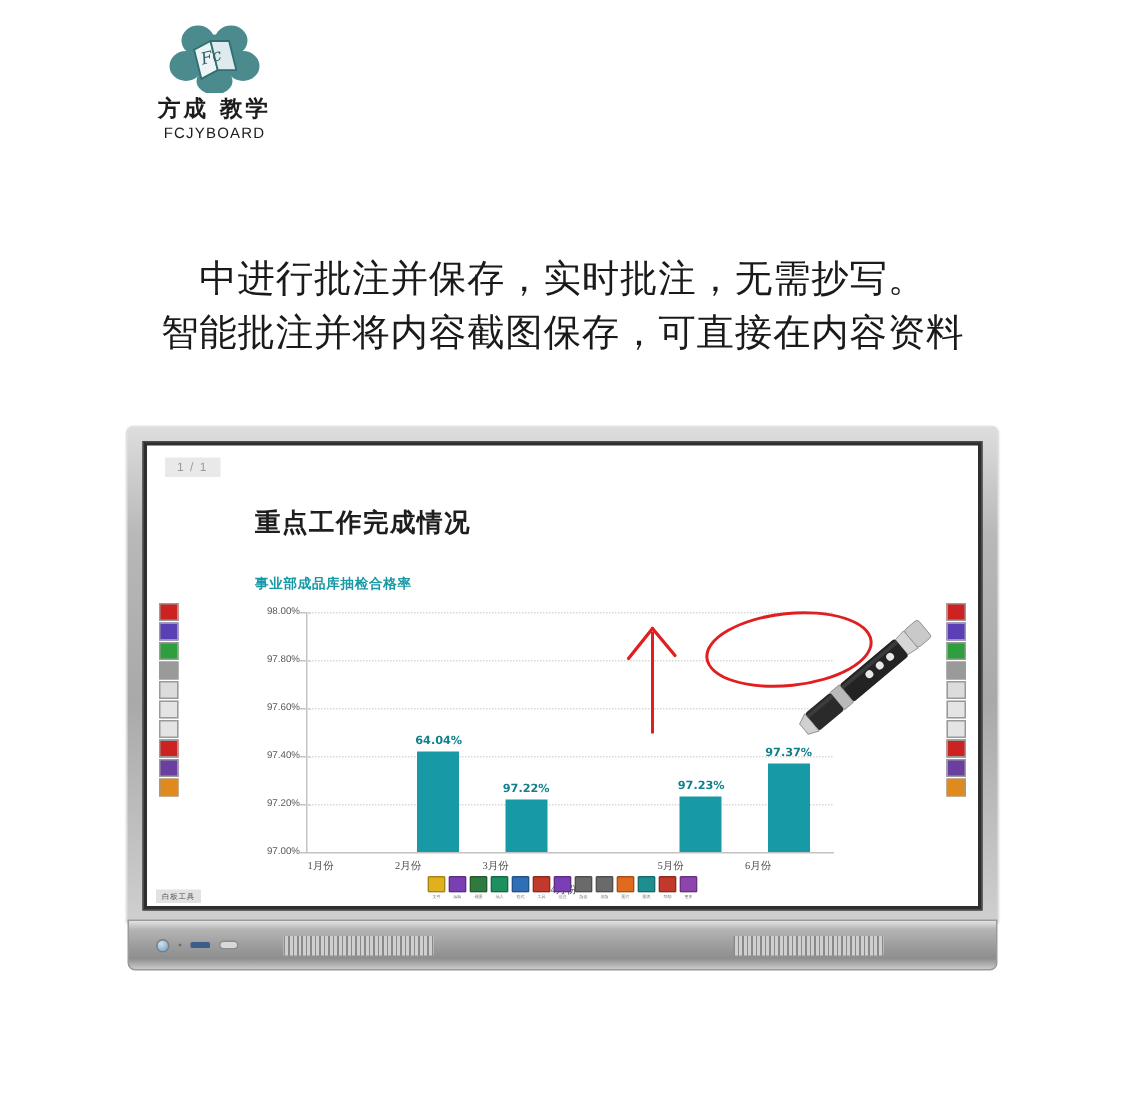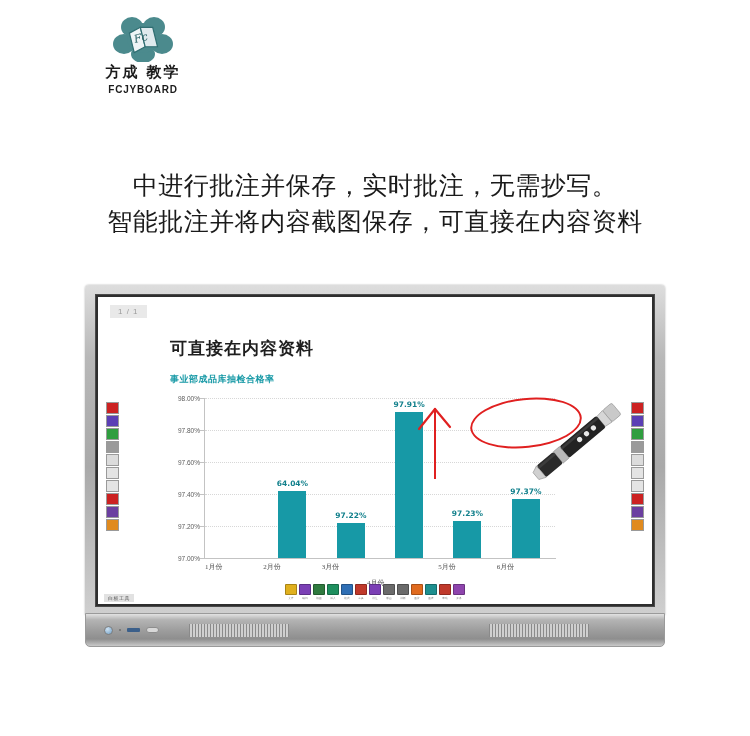--- a/index.html
+++ b/index.html
@@ -12,21 +12,21 @@
   .page { position: relative; width: 750px; height: 736px; background: #fff; }
 
   
   .logo-block { position: absolute; left: 78px; top: 14px; width: 130px; text-align: center; }
   .logo-mark { position: relative; width: 62px; height: 48px; margin: 0 auto; }
   .logo-cn {
     font-size: 15px; font-weight: bold; color: #1c1c1c; letter-spacing: 2px;
     margin-top: 1px; font-family: "DejaVu Sans", sans-serif;
   }
   .logo-en {
-    font-size: 10px; font-weight: bold; color: #1c1c1c; letter-spacing: 0.8px;
+    font-size: 10px; font-weight: normal; color: #1c1c1c; letter-spacing: 0.8px;
     margin-top: 2px;
   }
 
   
   .headline {
     position: absolute; left: 0; top: 92px; width: 750px; text-align: center;
     font-family: "DejaVu Sans", sans-serif;
     font-size: 46px; font-weight: normal; letter-spacing: 2px;
     background: linear-gradient(180deg, #e3edf7 0%, #b9d1e8 34%, #7ba7cf 70%, #9dbcdb 100%);
     -webkit-background-clip: text; background-clip: text;
@@ -75,21 +75,21 @@
   }
 
   
   .chart-wrap { position: absolute; left: 72px; top: 40px; width: 400px; height: 240px; }
   .chart-title {
     font-family: "DejaVu Sans", sans-serif;
     font-size: 17px; font-weight: bold; color: #1e1e1e; letter-spacing: 1px;
   }
   .chart-sub {
     font-family: "DejaVu Sans", sans-serif;
-    font-size: 9px; font-weight: bold; color: #1799A6; margin-top: 13px; letter-spacing: .5px;
+    font-size: 9px; font-weight: bold; color: #1799A6; margin-top: 23px; letter-spacing: .5px;
   }
 
   .plot { position: relative; margin-top: 12px; width: 390px; height: 185px; }
   .y-axis-col {
     position: absolute; left: 0; top: 0; width: 34px; height: 160px;
   }
   .y-tick {
     position: absolute; right: 4px; font-size: 6.5px; color: #5a5a5a;
     transform: translateY(-50%); white-space: nowrap;
   }
@@ -224,21 +224,21 @@
               <span class="tool-sq" style="background: rgb(154, 154, 154);"></span>
               <span class="tool-sq" style="background: rgb(220, 220, 220);"></span>
               <span class="tool-sq" style="background: rgb(228, 228, 228);"></span>
               <span class="tool-sq" style="background: rgb(228, 228, 228);"></span>
               <span class="tool-sq" style="background: rgb(204, 34, 34);"></span>
               <span class="tool-sq" style="background: rgb(107, 63, 160);"></span>
               <span class="tool-sq" style="background: rgb(224, 138, 30);"></span>
             </div>
 
           <div class="chart-wrap">
-            <div class="chart-title">可直接在内容资料</div>
+            <div class="chart-title">重点工作完成情况</div>
             <div class="chart-sub">事业部成品库抽检合格率</div>
 
             <div class="plot">
               <div class="axis-line-y"></div>
               <div class="axis-line-x"></div>
               <div class="y-axis-col" id="y-axis">
                   <div class="y-tick" style="top: 0px;">98.00%</div>
                   <div class="y-tick" style="top: 32px;">97.80%</div>
                   <div class="y-tick" style="top: 64px;">97.60%</div>
                   <div class="y-tick" style="top: 96px;">97.40%</div>
@@ -260,24 +260,20 @@
                 </div>
               <div class="bars" id="bars">
                   <div class="bar-slot" style="left: 58.3333px; width: 58.3333px;">
                     <div class="bar" style="height: 67.2px; background: rgb(23, 153, 166);"></div>
                     <div class="bar-label" style="bottom: 70.2px;">64.04%</div>
                   </div>
                   <div class="bar-slot" style="left: 116.667px; width: 58.3333px;">
                     <div class="bar" style="height: 35.2px; background: rgb(23, 153, 166);"></div>
                     <div class="bar-label" style="bottom: 38.2px;">97.22%</div>
                   </div>
-                  <div class="bar-slot" style="left: 175px; width: 58.3333px;">
-                    <div class="bar" style="height: 145.6px; background: rgb(23, 153, 166);"></div>
-                    <div class="bar-label" style="bottom: 148.6px;">97.91%</div>
-                  </div>
                   <div class="bar-slot" style="left: 233.333px; width: 58.3333px;">
                     <div class="bar" style="height: 36.8px; background: rgb(23, 153, 166);"></div>
                     <div class="bar-label" style="bottom: 39.8px; text-align: right;">97.23%</div>
                   </div>
                   <div class="bar-slot" style="left: 291.667px; width: 58.3333px;">
                     <div class="bar" style="height: 59.2px; background: rgb(23, 153, 166);"></div>
                     <div class="bar-label" style="bottom: 62.2px;">97.37%</div>
                   </div>
                 </div>
               <div class="x-labels" id="x-axis">

